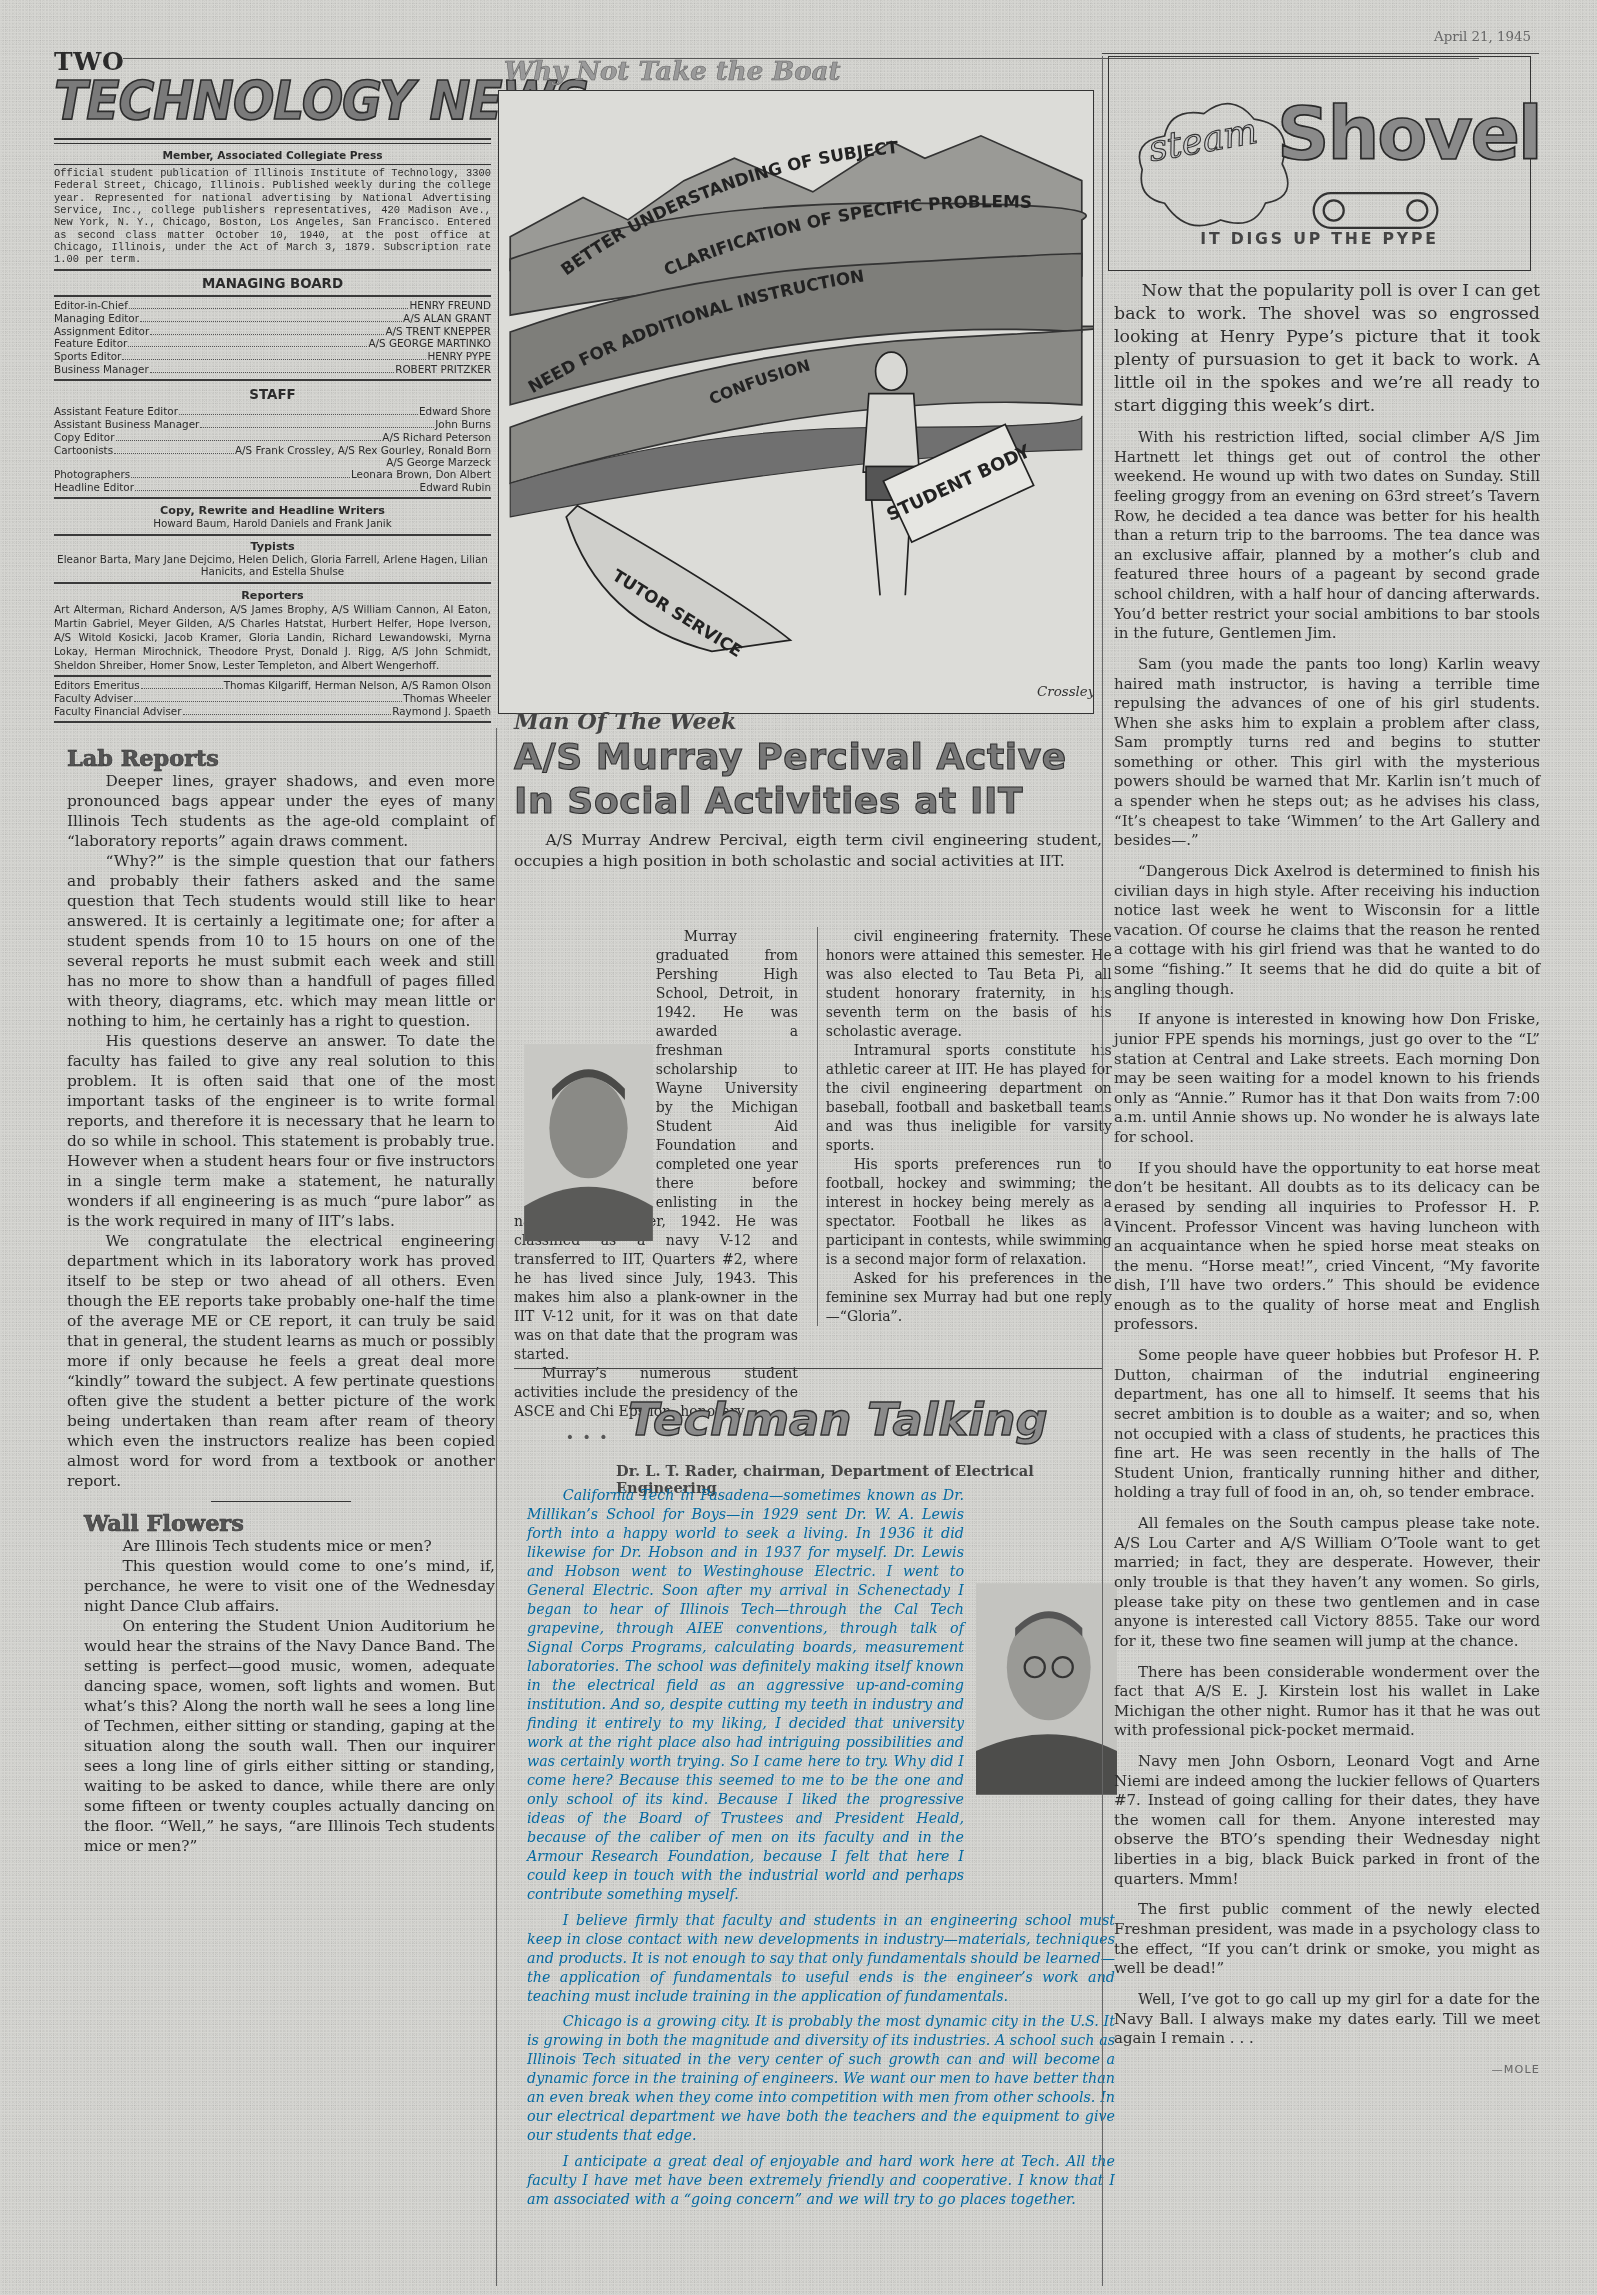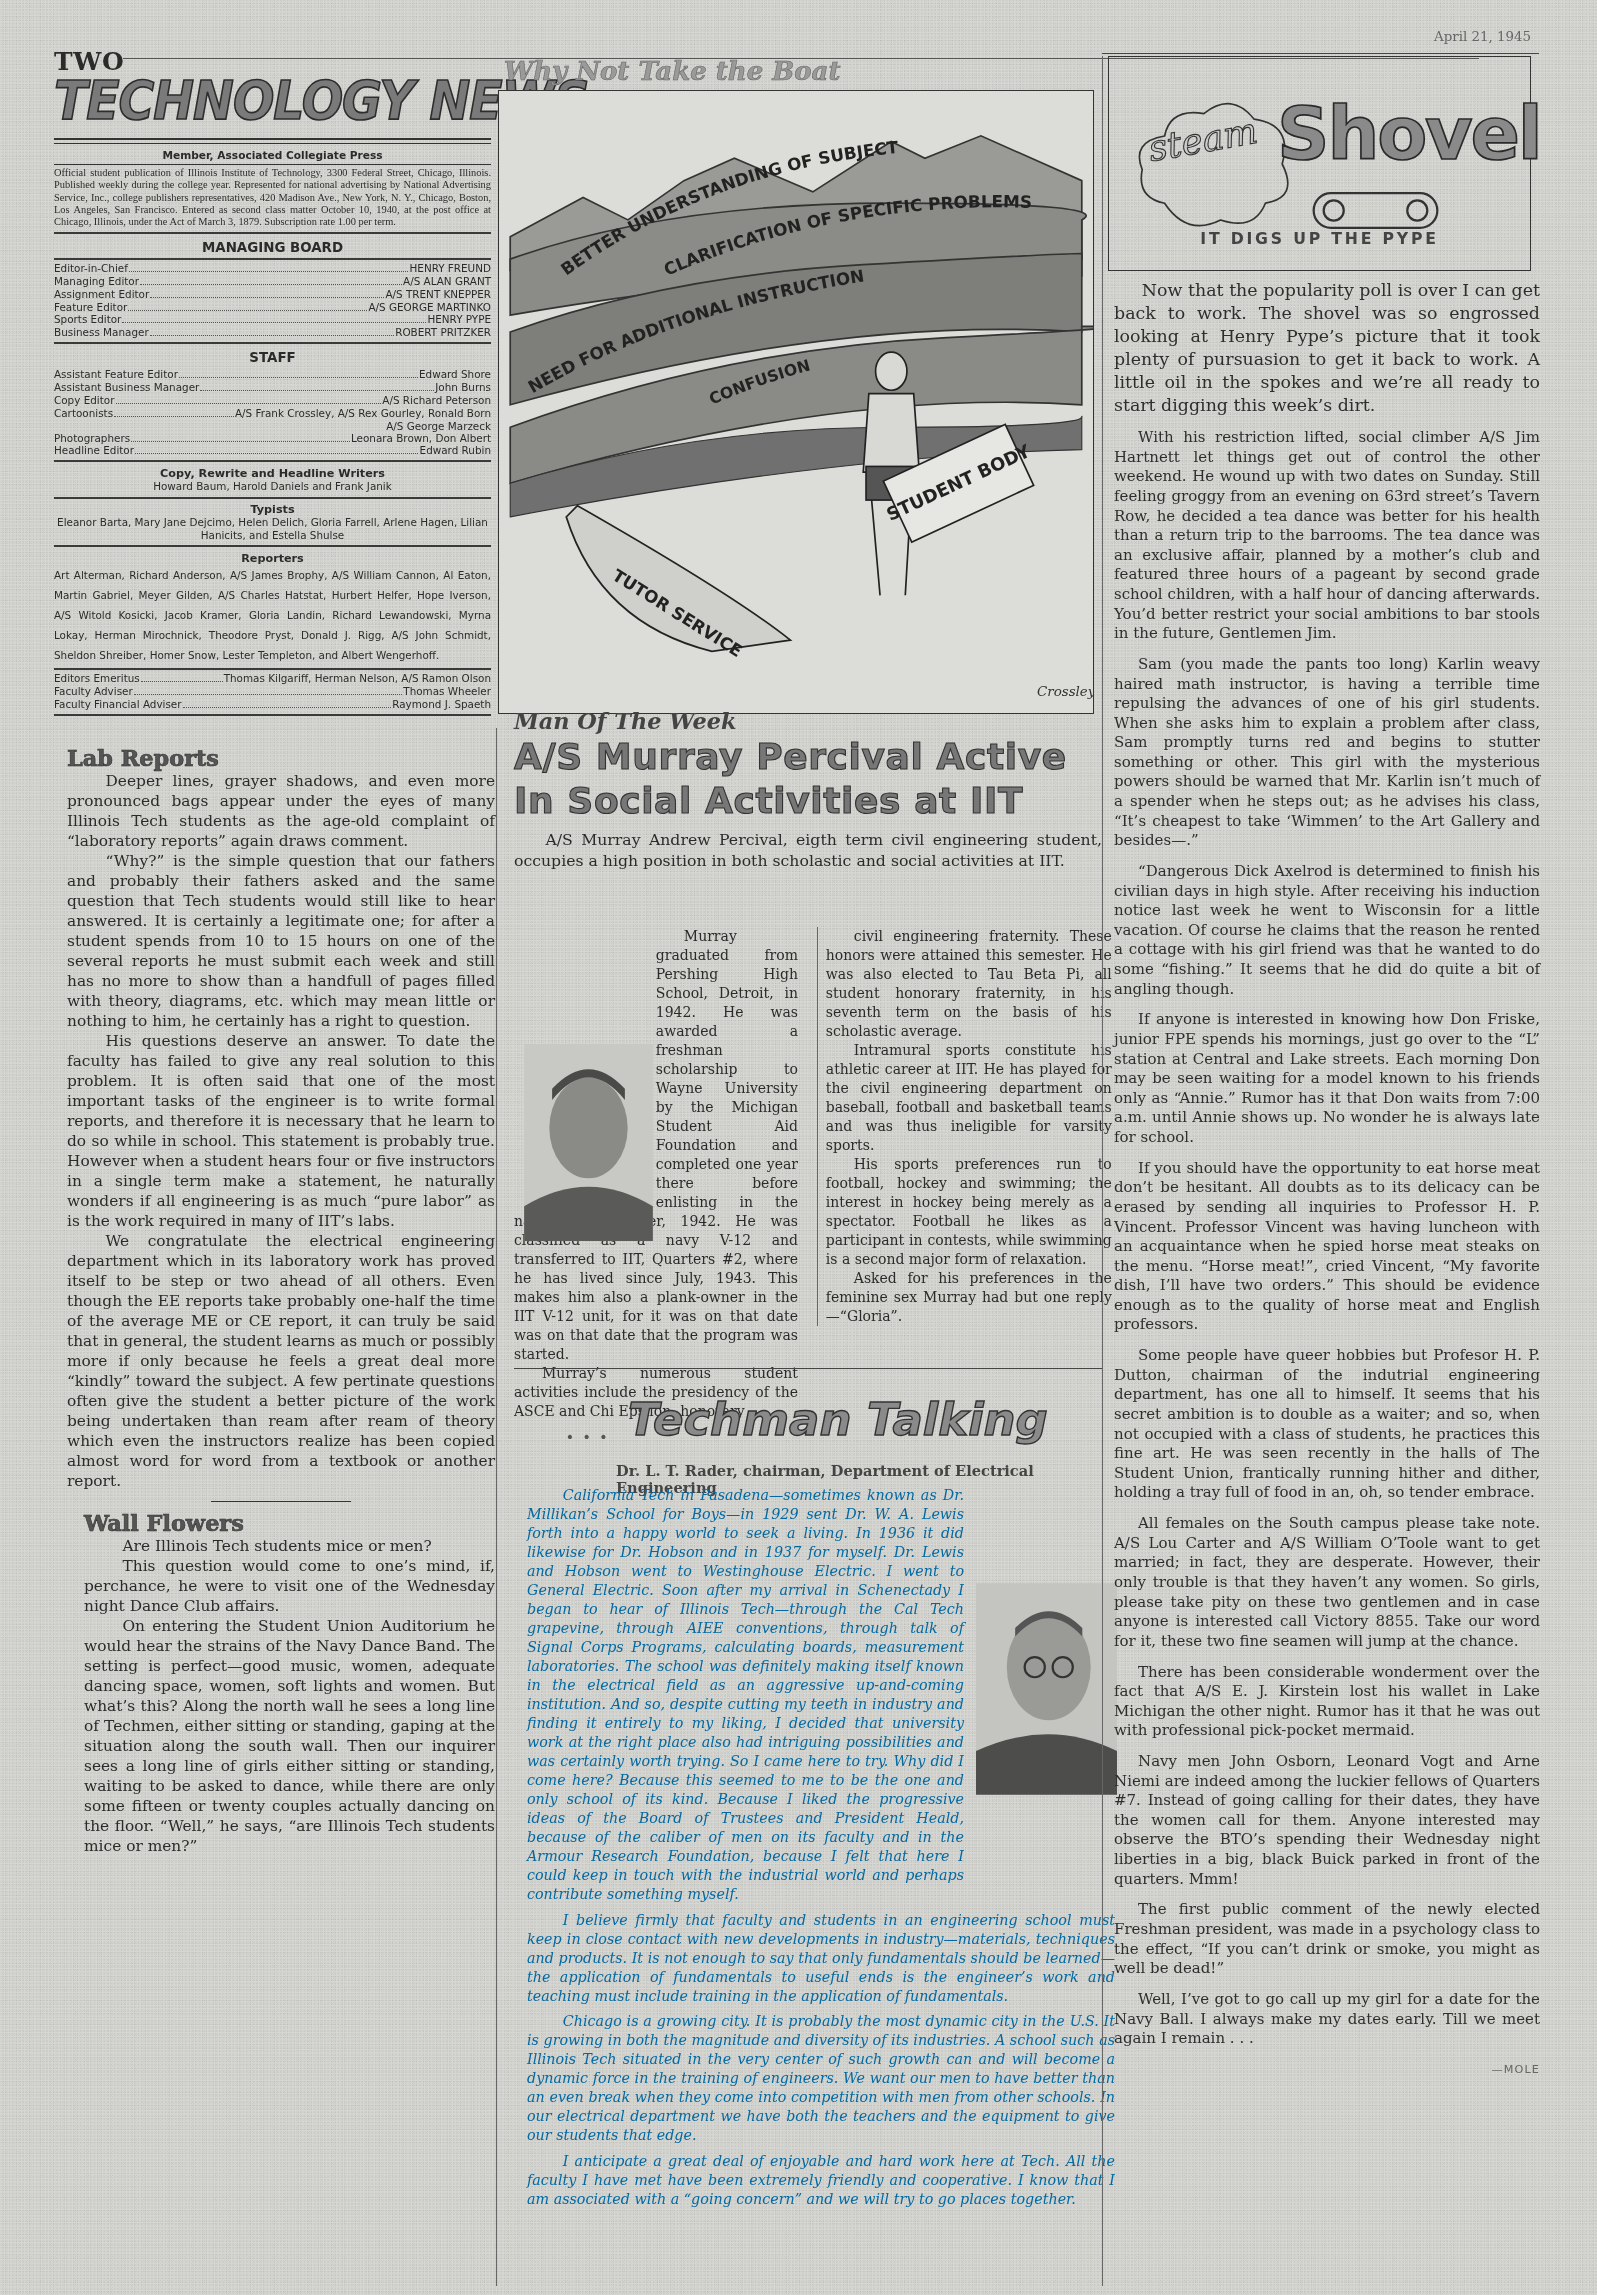--- a/index.html
+++ b/index.html
@@ -22,30 +22,30 @@
   #page-label { left:54px; top:47px; font-size:25px; font-weight:bold; letter-spacing:0.6px; }
   #top-rule { left:123px; top:58px; width:1356px; border-top:1.7px solid #555; }
   #date-line { left:1434px; top:29px; font-size:13.4px; color:#666; }
 
   
   #masthead { left:54px; top:73px; width:437px; }
   #paper-title { font-family:"DejaVu Sans", sans-serif; font-weight:bold; font-style:italic; font-size:53px; letter-spacing:-1.1px; color:#7a7a7a; -webkit-text-stroke:1.7px #2d2d2d; text-transform:uppercase; line-height:1.05; white-space:nowrap; transform:scaleX(0.92); transform-origin:left; }
   .mh-rule-double { border-top:2.2px solid #333; margin-top:9px; height:3.4px; border-bottom:1.1px solid #333; }
   .mh-center { text-align:center; font-family:"DejaVu Sans", sans-serif; font-weight:bold; }
   #acp { font-size:10.6px; margin:4.5px 0 3.4px; }
-  #official { font-family:Liberation Serif, serif; font-size:10.4px; line-height:12.3px; text-align:justify; border-top:1.1px solid #333; padding-top:2.2px; }
+  #official { font-family:Liberation Mono, monospace; font-size:10.4px; line-height:12.3px; text-align:justify; border-top:1.1px solid #333; padding-top:2.2px; }
   .mh-head { font-size:13.4px; margin:5.6px 0 3.4px; }
   .roster { font-family:"DejaVu Sans", sans-serif; font-size:10.4px; line-height:12px; }
   .roster-row { display:flex; align-items:baseline; }
   .roster-row .lbl { white-space:nowrap; }
   .roster-row .dots { flex:1; border-bottom:1.1px dotted #555; margin:0 1.1px 2.8px; }
   .roster-row .val { white-space:nowrap; }
   .roster-cont { text-align:right; }
   .mh-block-text { font-family:"DejaVu Sans", sans-serif; font-size:10.4px; line-height:12.3px; text-align:center; }
-  .mh-block-just { font-family:"DejaVu Sans", sans-serif; font-size:10.4px; line-height:20px; text-align:justify; }
+  .mh-block-just { font-family:"DejaVu Sans", sans-serif; font-size:10.4px; line-height:14px; text-align:justify; }
 
   
   .col-left { left:67px; width:428px; }
   .heading-serif { font-family:"DejaVu Serif", serif; font-weight:bold; font-size:22.4px; color:#555; -webkit-text-stroke:0.6px #333; }
   .body-text { font-family:"DejaVu Serif", serif; font-size:15.4px; line-height:20px; text-align:justify; margin:0; }
   .body-text p { margin:0; text-indent:2.5em; }
   .short-rule { width:140px; margin:10px auto 7.8px; border-top:1.7px solid #333; }
 
   
   #cartoon-title { left:504px; top:56px; font-family:"DejaVu Serif", serif; font-style:italic; font-weight:bold; font-size:26px; color:#9a9a9a; -webkit-text-stroke:0.6px #666; }

